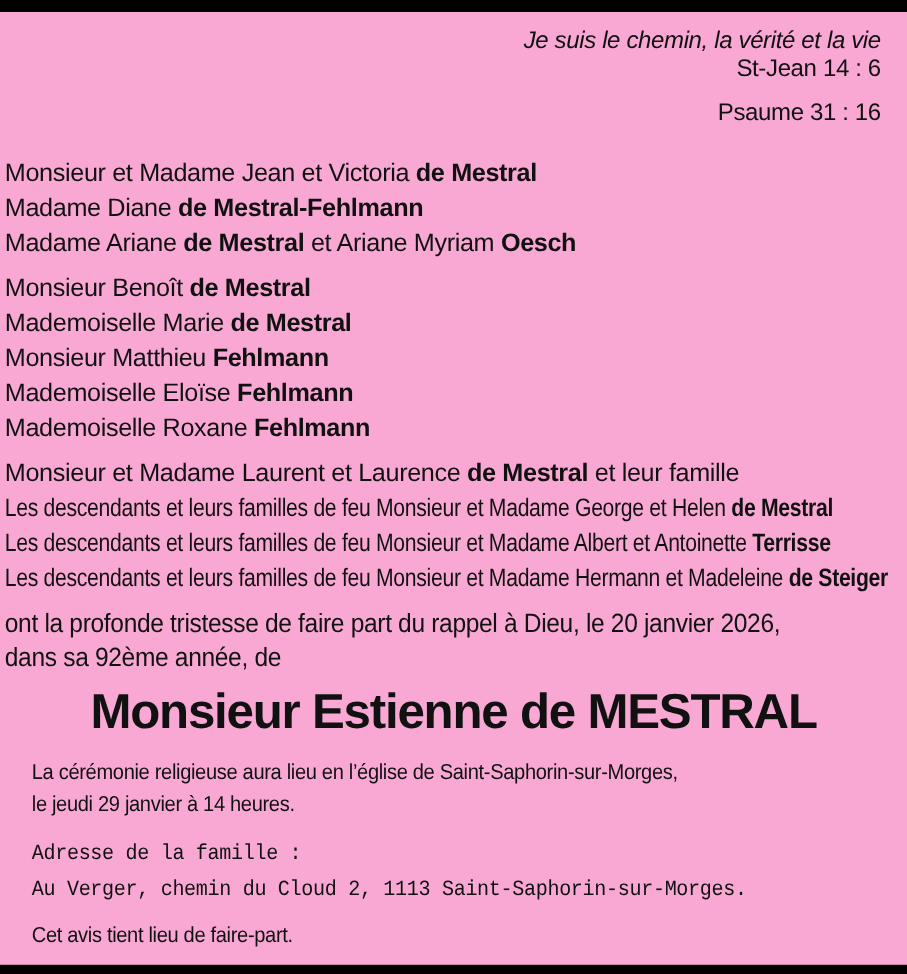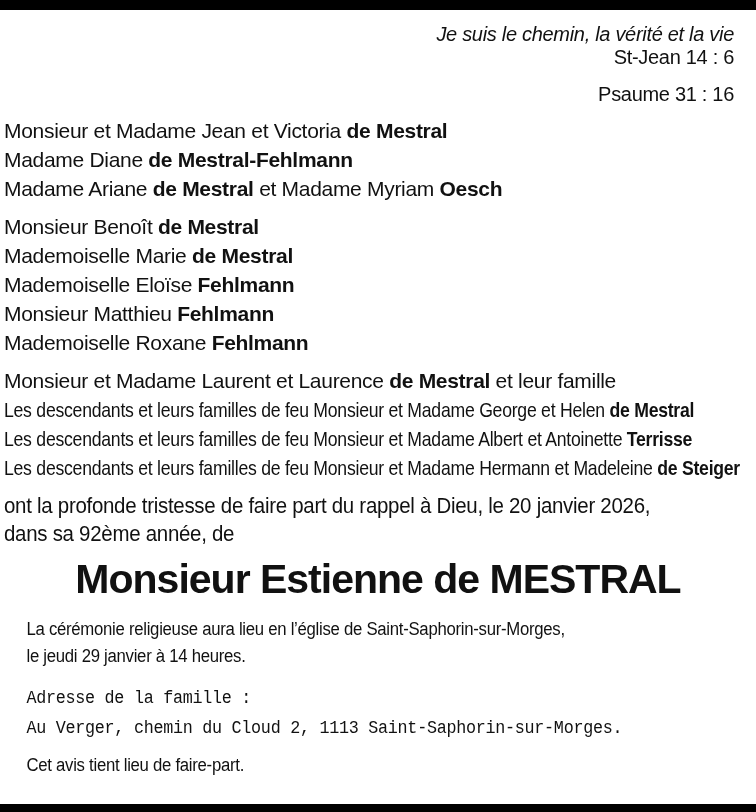--- a/index.html
+++ b/index.html
@@ -5,21 +5,21 @@
   html, body {
     margin: 0;
     padding: 0;
     background: #e8e8e8;
   }
   .page {
     position: relative;
     width: 756px;
     height: 812px;
     margin: 0 auto;
-    background: #ffffff;
+    background: #f9a8d4;
     color: #111111;
     font-family: "Liberation Sans", sans-serif;
     overflow: hidden;
     box-sizing: border-box;
   }
   .bar {
     position: absolute;
     left: 0;
     width: 100%;
     background: #000000;
@@ -44,21 +44,21 @@
   .quote-pair + .quote-pair { margin-top: 14px; }
   .quote-text {
     font-style: italic;
     line-height: 23px;
   }
   .quote-ref { line-height: 23px; }
 
   
   .family-groups {
     padding-left: 4px;
-    margin-top: 10px;
+    margin-top: 24px;
     font-size: 21px;
     letter-spacing: -0.3px;
   }
   .family-group + .family-group { margin-top: 9px; }
   .family-line {
     line-height: 29px;
     white-space: nowrap;
   }
   .family-line.cond {
     transform: scaleX(0.84);
@@ -123,27 +123,27 @@
       </div>
       <div class="quote-pair">
         <div class="quote-ref">Psaume 31 : 16</div>
       </div>
     </div>
 
     <div class="family-groups">
         <div class="family-group">
           <div class="family-line"><span>Monsieur et Madame Jean et Victoria </span><span class="b">de Mestral</span></div>
           <div class="family-line"><span>Madame Diane </span><span class="b">de Mestral-Fehlmann</span></div>
-          <div class="family-line"><span>Madame Ariane </span><span class="b">de Mestral</span><span> et Madame Myriam </span><span class="b">Oesch</span></div>
+          <div class="family-line"><span>Madame Ariane </span><span class="b">de Mestral</span><span> et Ariane Myriam </span><span class="b">Oesch</span></div>
         </div>
         <div class="family-group">
           <div class="family-line"><span>Monsieur Benoît </span><span class="b">de Mestral</span></div>
           <div class="family-line"><span>Mademoiselle Marie </span><span class="b">de Mestral</span></div>
+          <div class="family-line"><span>Monsieur Matthieu </span><span class="b">Fehlmann</span></div>
           <div class="family-line"><span>Mademoiselle Eloïse </span><span class="b">Fehlmann</span></div>
-          <div class="family-line"><span>Monsieur Matthieu </span><span class="b">Fehlmann</span></div>
           <div class="family-line"><span>Mademoiselle Roxane </span><span class="b">Fehlmann</span></div>
         </div>
         <div class="family-group">
           <div class="family-line"><span>Monsieur et Madame Laurent et Laurence </span><span class="b">de Mestral</span><span> et leur famille</span></div>
           <div class="family-line cond"><span>Les descendants et leurs familles de feu Monsieur et Madame George et Helen </span><span class="b">de Mestral</span></div>
           <div class="family-line cond"><span>Les descendants et leurs familles de feu Monsieur et Madame Albert et Antoinette </span><span class="b">Terrisse</span></div>
           <div class="family-line cond"><span>Les descendants et leurs familles de feu Monsieur et Madame Hermann et Madeleine </span><span class="b">de Steiger</span></div>
         </div>
       </div>
 

